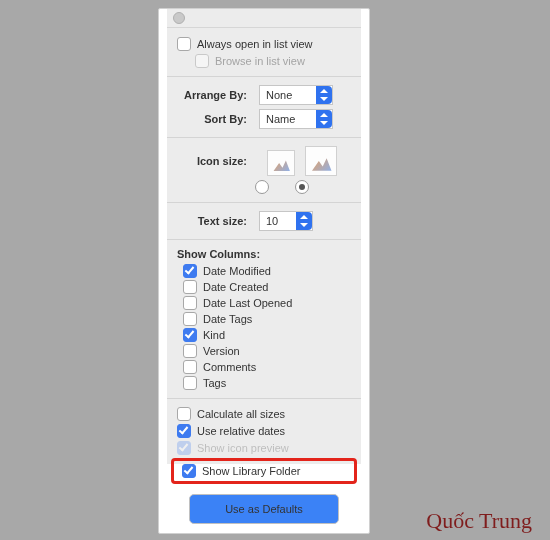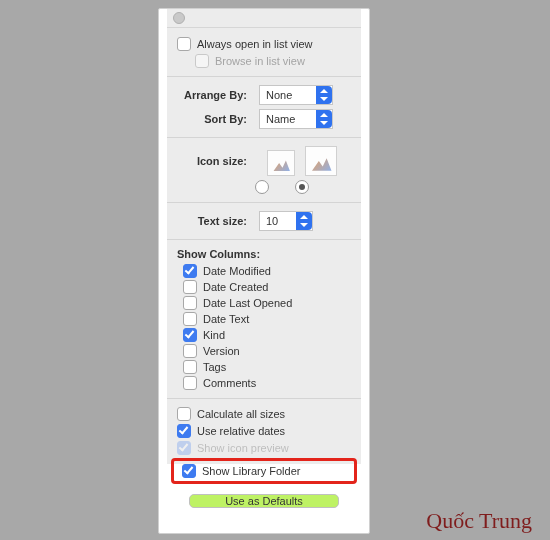--- a/index.html
+++ b/index.html
@@ -77,23 +77,23 @@
     content:"";position:absolute;left:3px;top:3px;width:6px;height:6px;
     border-radius:50%;background:#555;
   }
   .section-title{font-weight:700;margin:6px 0 4px}
   .col-list .row{margin:2px 0;margin-left:6px}
   .highlight{
     border:3px solid #e3241b;border-radius:4px;
     padding:3px 8px;margin:2px -6px;
   }
   .btn{
-    display:block;margin:10px auto 0;background:#bef264;
+    display:block;margin:10px auto 0;background:#3b82f6;
     border:1px solid #c0c0c0;border-radius:5px;
-    padding:0 14px;font-size:11px;text-align:center;width:120px;
+    padding:8px 14px;font-size:11px;text-align:center;width:120px;
   }
   .watermark{
     position:absolute;left:50%;top:300px;transform:translateX(-50%);
     font-size:18px;color:#c7c7c7;letter-spacing:.5px;pointer-events:none;
   }
   .sig{
     position:absolute;right:18px;bottom:6px;
     font-family:"Brush Script MT","Segoe Script",cursive;
     font-size:22px;color:#7f1d1d;
   }
@@ -171,37 +171,37 @@
           <div class="row">
             <span class="cb"></span>
             <span>Date Created</span>
           </div>
           <div class="row">
             <span class="cb"></span>
             <span>Date Last Opened</span>
           </div>
           <div class="row">
             <span class="cb"></span>
-            <span>Date Text</span>
+            <span>Date Tags</span>
           </div>
           <div class="row">
             <span class="cb checked"></span>
             <span>Kind</span>
           </div>
           <div class="row">
             <span class="cb"></span>
             <span>Version</span>
           </div>
           <div class="row">
             <span class="cb"></span>
+            <span>Comments</span>
+          </div>
+          <div class="row">
+            <span class="cb"></span>
             <span>Tags</span>
-          </div>
-          <div class="row">
-            <span class="cb"></span>
-            <span>Comments</span>
           </div>
         </div>
 
       <div class="divider"></div>
 
       <div class="row">
         <span class="cb"></span>
         <span>Calculate all sizes</span>
       </div>
       <div class="row">

